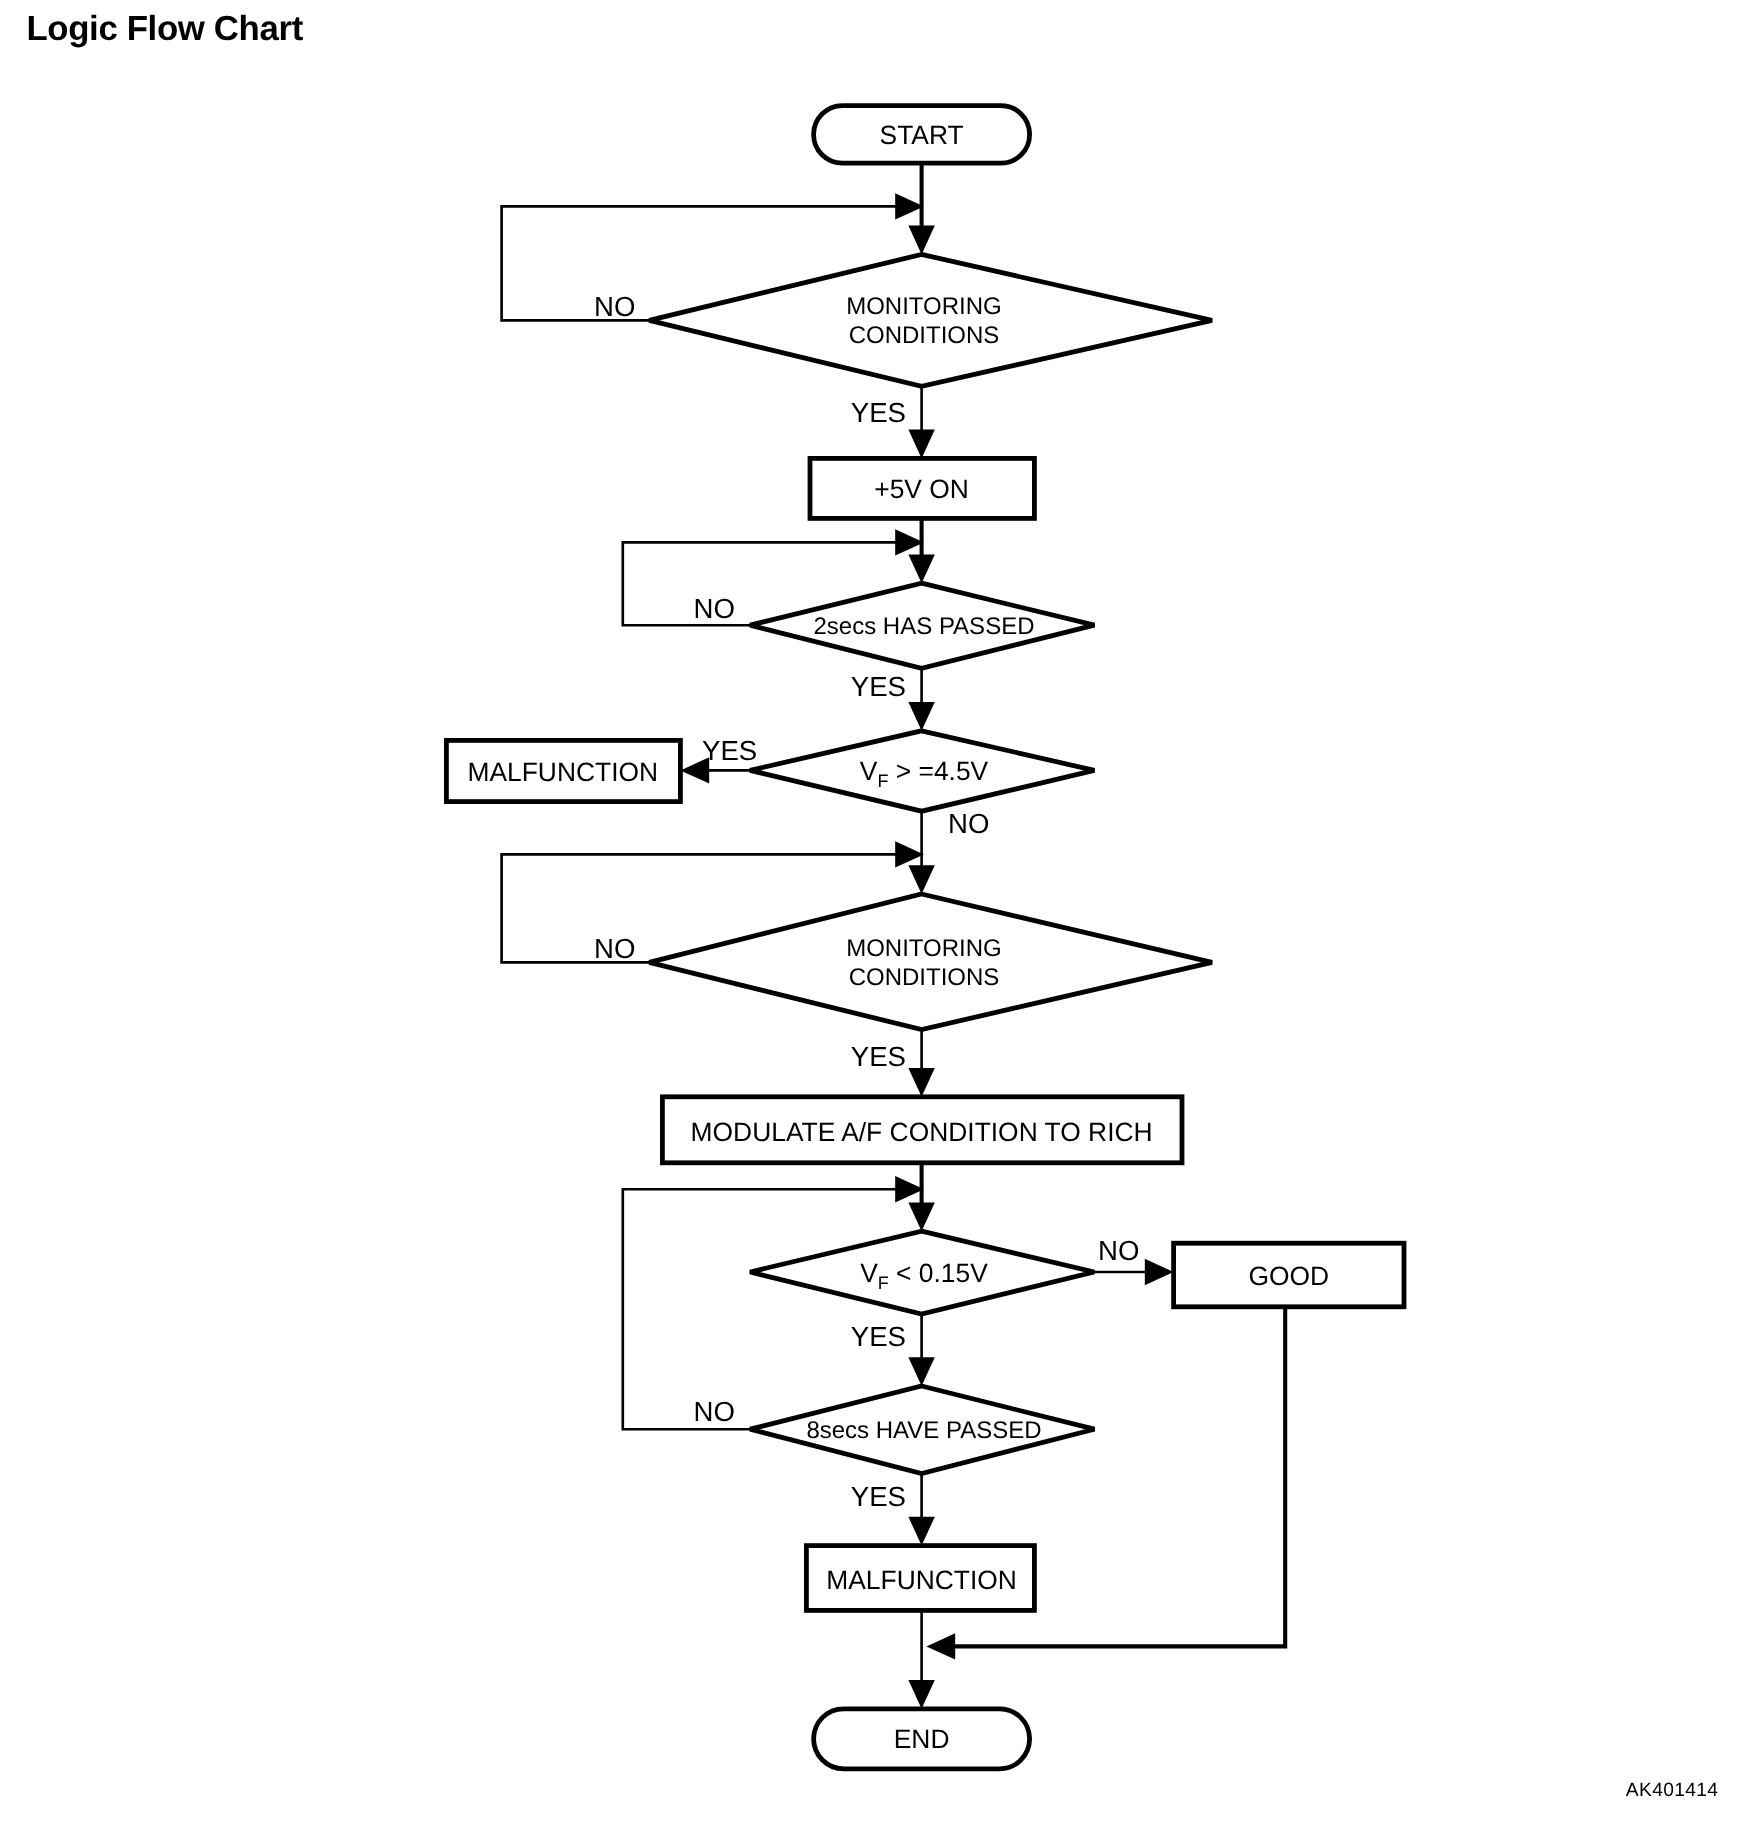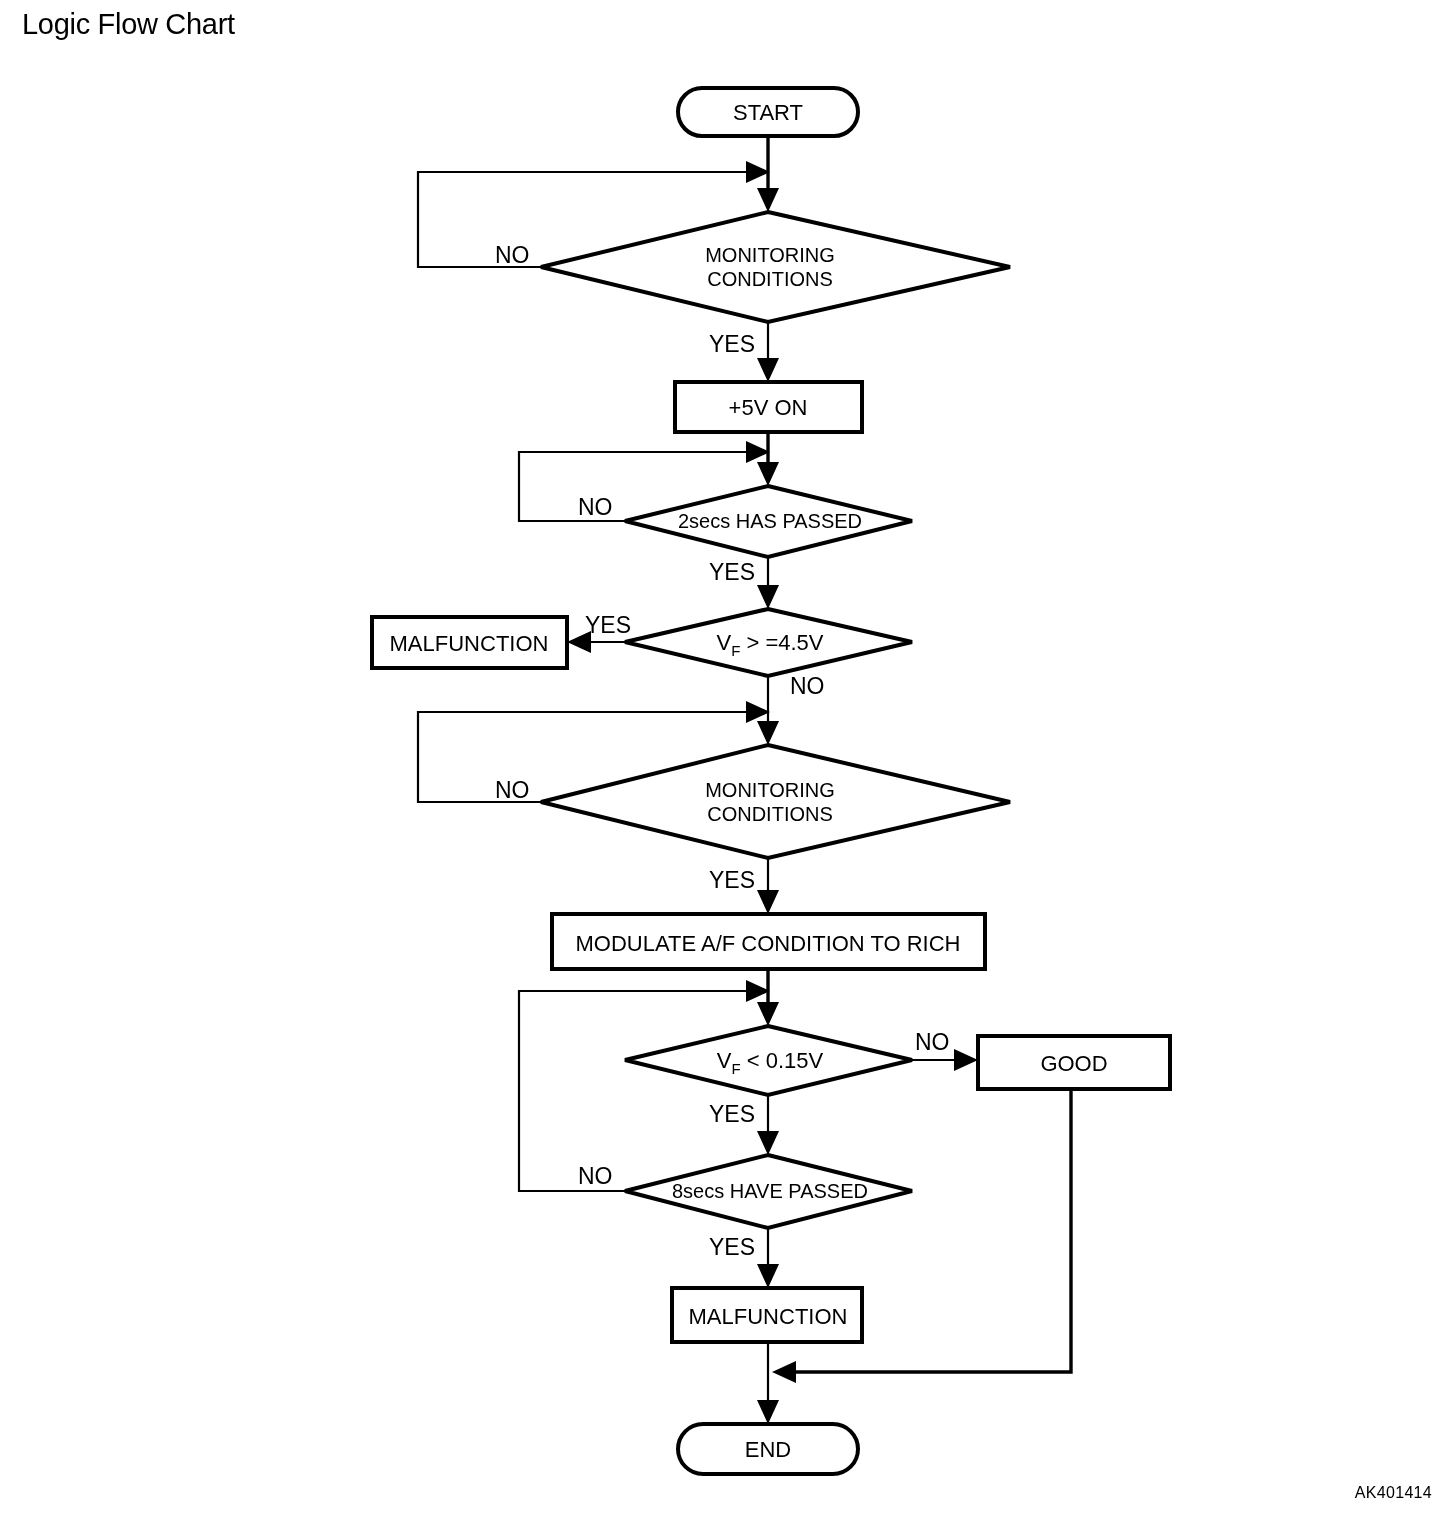--- a/index.html
+++ b/index.html
@@ -13,21 +13,21 @@
     position: relative;
     font-family: "Liberation Sans", sans-serif;
     color: #000000;
     overflow: hidden;
   }
   #page-title {
     position: absolute;
     left: 22px;
     top: 8px;
     font-size: 29px;
-    font-weight: normal;
+    font-weight: bold;
     letter-spacing: -0.3px;
     white-space: nowrap;
   }
   #footer-code {
     position: absolute;
     right: 24px;
     top: 1484px;
     font-size: 16px;
     font-weight: normal;
     letter-spacing: 0.3px;

